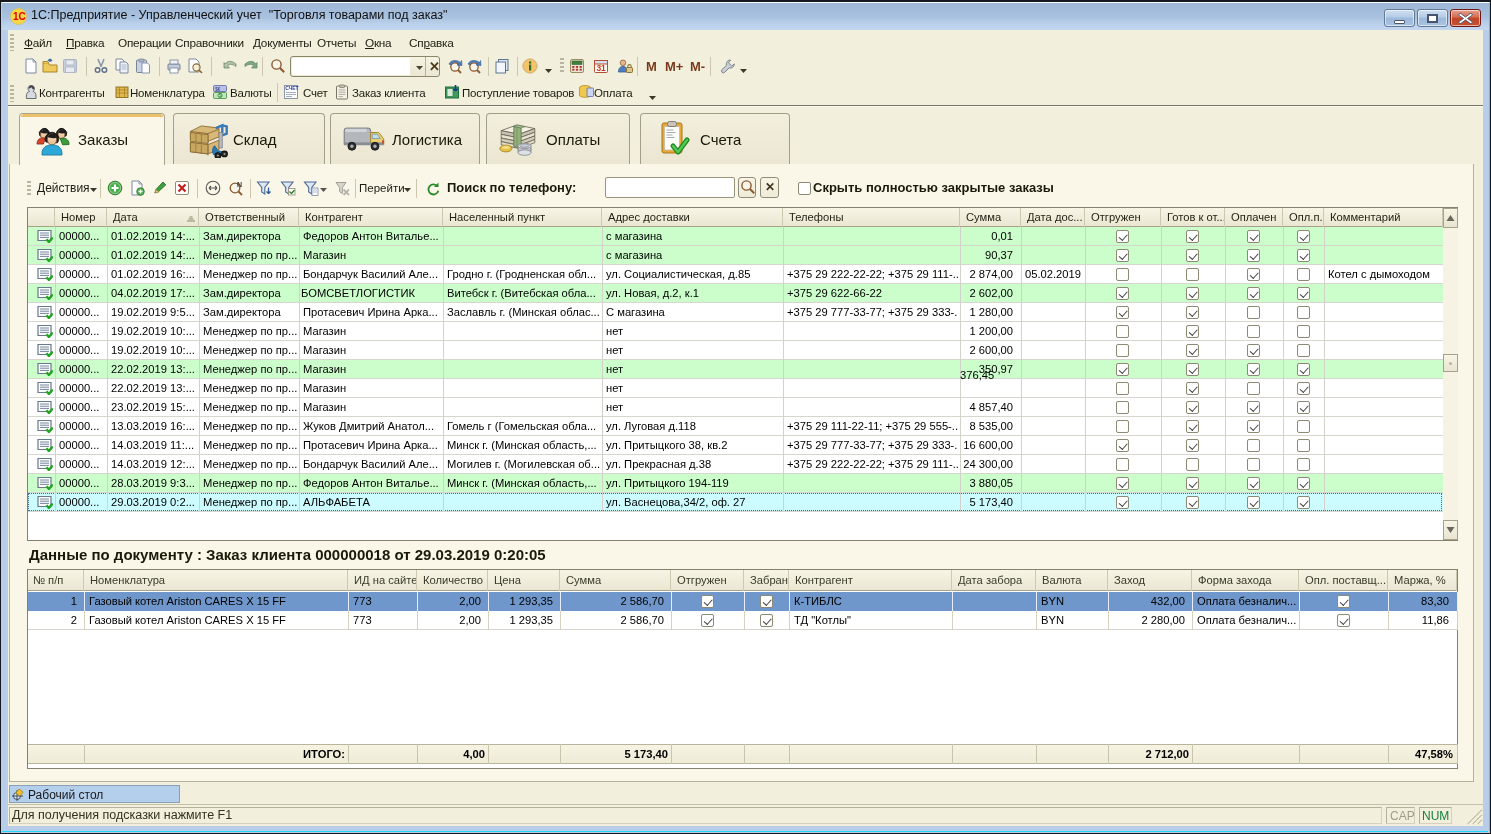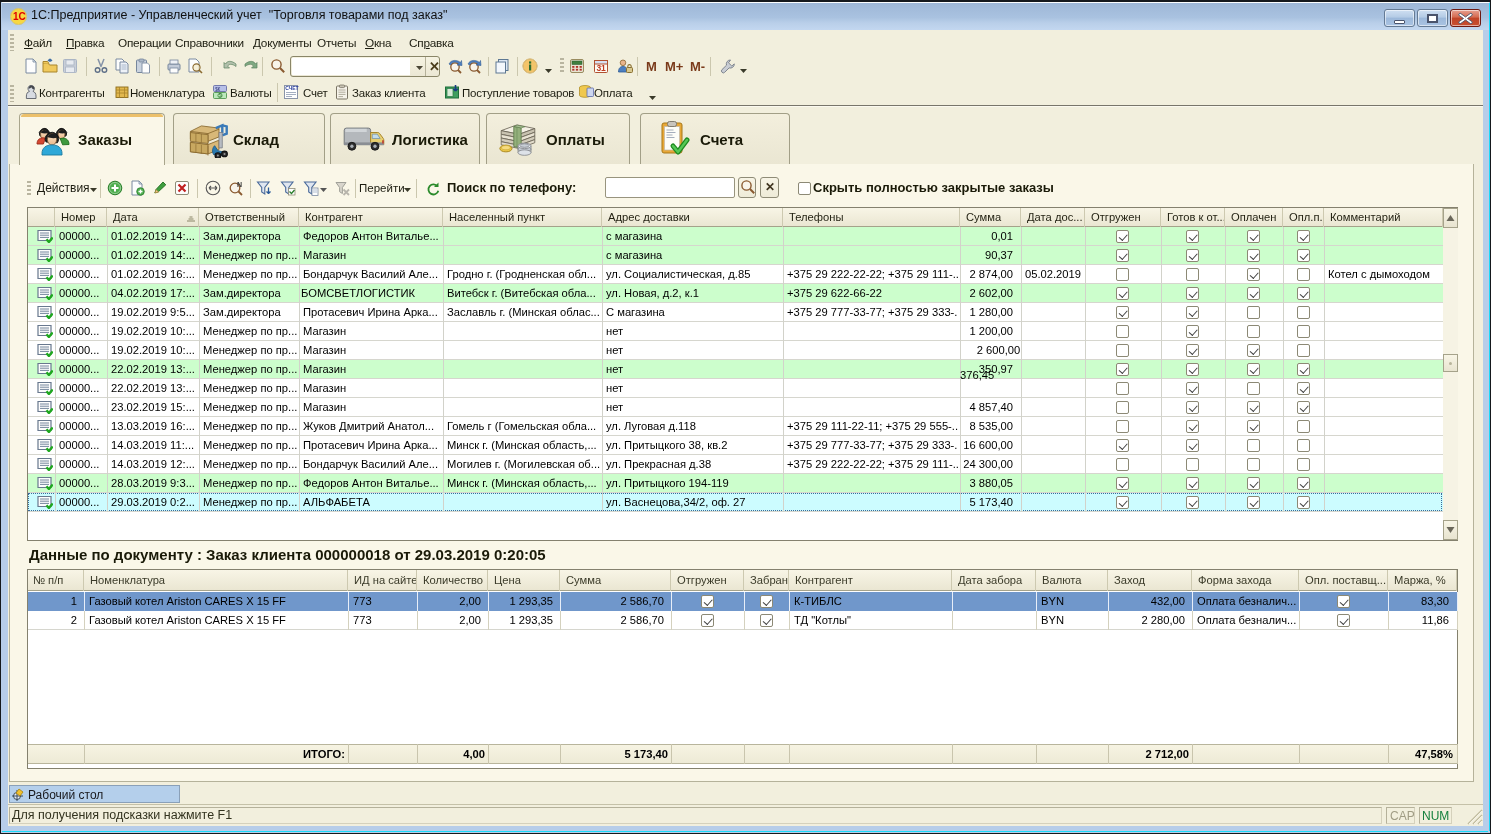--- a/index.html
+++ b/index.html
@@ -6,21 +6,21 @@
 .abs{position:absolute;}
 .frame{position:absolute;left:1px;top:2px;right:1px;bottom:1px;background:#b7cde9;}
 .client{position:absolute;left:8px;top:30px;width:1475px;height:796px;background:#f2efdd;}
 .grip{position:absolute;width:4px;background-image:repeating-linear-gradient(180deg,#b9b5a0 0 2px,transparent 2px 4px);}
 .vsep{position:absolute;width:1px;background:#cbc7ae;}
 .mi{position:absolute;top:0;height:25px;line-height:25px;font-size:11.8px;letter-spacing:-0.25px;color:#1c1c10;}
 u{text-decoration-thickness:1px;}
 .tbtxt{position:absolute;font-size:11.5px;letter-spacing:-0.2px;color:#1c1c10;line-height:16px;}
 .tab{position:absolute;top:113px;height:51px;border:1px solid #a29f87;border-bottom:none;border-radius:4px 4px 0 0;background:linear-gradient(180deg,#f3efdd,#eae6d2);}
 .tab.act{background:#faf7e8;border-color:#a8a58c;height:52px;}
-.tablbl{position:absolute;font-size:15px;font-weight:bold;color:#1a1a08;}
+.tablbl{position:absolute;font-size:15px;font-weight:normal;color:#1a1a08;}
 .btn{position:absolute;border:1px solid #8f8c77;border-radius:3px;background:linear-gradient(180deg,#f8f5e6,#eeebd8);}
 .cell{position:absolute;overflow:hidden;white-space:nowrap;font-size:11.2px;color:#000;line-height:18px;}
 .cb{position:absolute;width:13px;height:13px;background:#fff;border:1px solid #8c8975;border-radius:2px;}
 .cb.on::after{content:"";position:absolute;left:1.5px;top:2.5px;width:7px;height:3.5px;border-left:1.8px solid #3f3f3f;border-bottom:1.8px solid #3f3f3f;transform:rotate(-48deg);}
 .hdrcell{position:absolute;top:0;height:19px;line-height:19px;font-size:11.2px;color:#201f10;padding-left:5px;overflow:hidden;white-space:nowrap;border-right:1px solid #cdc9b0;}
 </style></head><body>
 <div class="frame"></div>
 <div class="abs" style="left:2px;top:2px;right:2px;height:28px;background:linear-gradient(180deg,#9db6d6 0%,#a9c2e0 55%,#b9cfe9 75%,#c3d7f0 100%);"></div>
 <div class="abs" style="left:2px;top:2px;right:2px;height:1px;background:#fbfdfe;"></div>
 <div class="abs" style="right:1px;top:3px;width:1px;bottom:3px;background:#19dafa;"></div>
@@ -637,21 +637,21 @@
 <svg class="abs" style="left:37px;top:343px" width="16" height="14" viewBox="0 0 16 14">
     <path d="M1 1.5 h13 v10 h-13 z" fill="#fdfdfd" stroke="#68788e" stroke-width="1.2"></path>
     <path d="M3 4 h9 M3 6.2 h9 M3 8.4 h9" stroke="#74869c" stroke-width="1"></path>
     <path d="M9.5 10.2 l2.4 2.8 l3.8-4.5" stroke="#1fa81f" stroke-width="2.4" fill="none"></path>
   </svg>
 <div class="cell" style="left:59px;top:341px;width:46px;line-height:19px;">00000...</div>
 <div class="cell" style="left:111px;top:341px;width:86px;line-height:19px;">19.02.2019 10:...</div>
 <div class="cell" style="left:203px;top:341px;width:94px;line-height:19px;">Менеджер по пр...</div>
 <div class="cell" style="left:303px;top:341px;width:138px;line-height:19px;">Магазин</div>
 <div class="cell" style="left:606px;top:341px;width:175px;line-height:19px;">нет</div>
-<div class="cell" style="left:960px;top:341px;width:53px;text-align:center;line-height:19px;margin-left:12px;">2 600,00</div>
+<div class="cell" style="left:960px;top:341px;width:53px;text-align:right;line-height:19px;">2 600,00</div>
 <div class="cb" style="left:1116px;top:344px;"></div>
 <div class="cb on" style="left:1186px;top:344px;"></div>
 <div class="cb on" style="left:1247px;top:344px;"></div>
 <div class="cb" style="left:1297px;top:344px;"></div>
 <div class="abs" style="left:28px;top:360px;width:1415px;height:19px;background:#ccfecc;border-bottom:1px solid #d6d6ce;"></div>
 <div class="abs" style="left:55px;top:360px;width:1px;height:19px;background:#d2d2ca;"></div>
 <div class="abs" style="left:107px;top:360px;width:1px;height:19px;background:#d2d2ca;"></div>
 <div class="abs" style="left:199px;top:360px;width:1px;height:19px;background:#d2d2ca;"></div>
 <div class="abs" style="left:299px;top:360px;width:1px;height:19px;background:#d2d2ca;"></div>
 <div class="abs" style="left:443px;top:360px;width:1px;height:19px;background:#d2d2ca;"></div>

